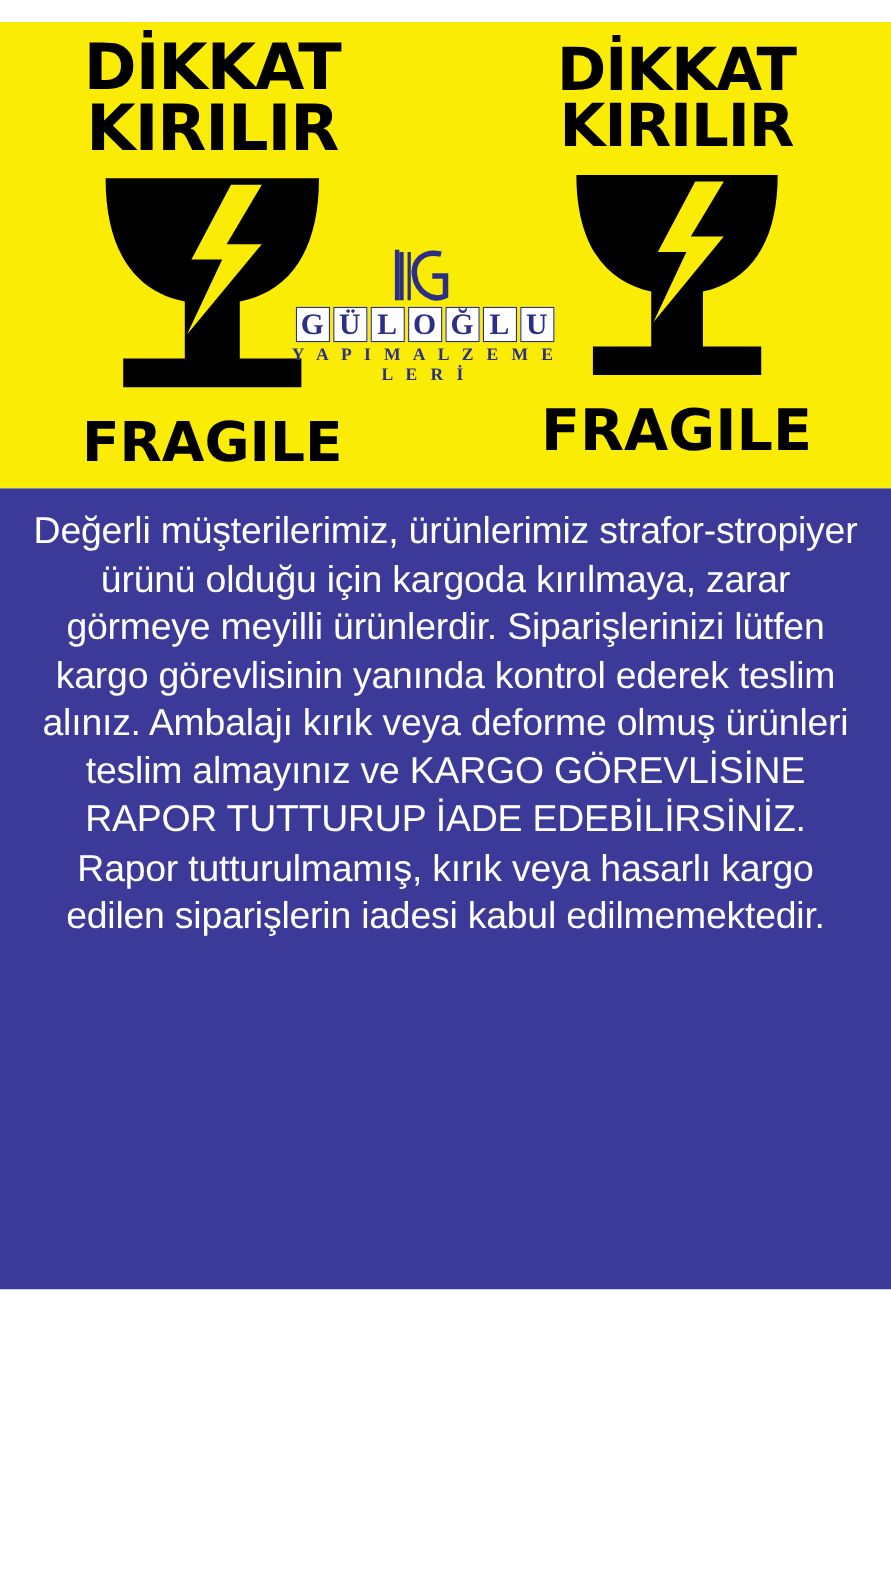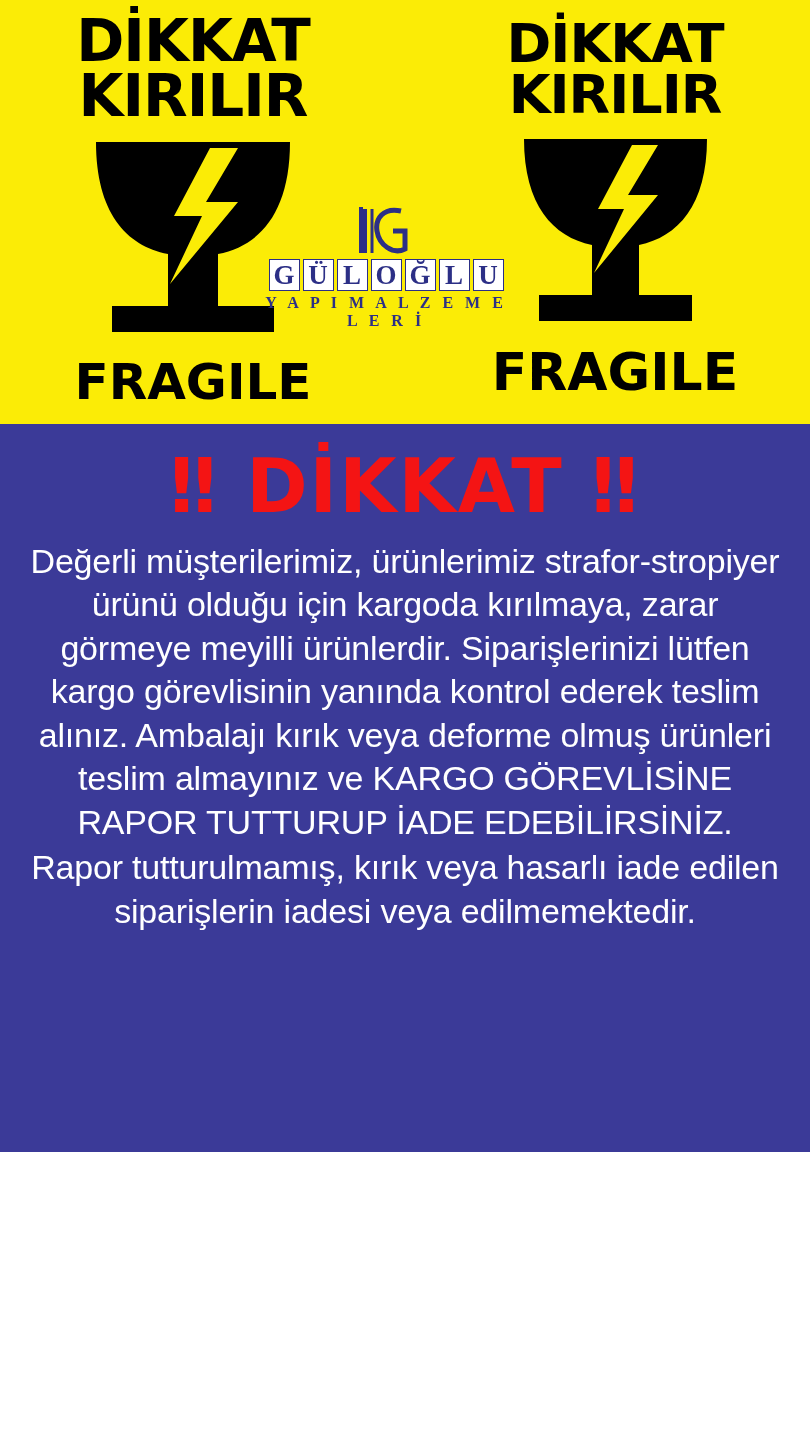--- a/index.html
+++ b/index.html
@@ -11,20 +11,21 @@
     width: 810px;
     height: 1440px;
     font-family: "Liberation Sans", sans-serif;
     overflow: hidden;
   }
   .page {
     position: relative;
     width: 810px;
     height: 1152px;
     overflow: hidden;
+    margin-top: 20px;
   }
 
   
   .fragile-banner {
     position: relative;
     width: 810px;
     height: 424px;
     background: #fbec06;
     overflow: hidden;
   }
@@ -194,20 +195,19 @@
         <span>Ğ</span>
         <span>L</span>
         <span>U</span>
       </div>
       <div class="logo-sub">Y A P I   M A L Z E M E L E R İ</div>
     </div>
 
   </div>
 
   <div class="notice">
-    <div class="notice-heading">‼ DİKKAT ‼</div>
     <div class="notice-body">
       <p>Değerli müşterilerimiz, ürünlerimiz strafor-stropiyer ürünü olduğu için kargoda kırılmaya, zarar görmeye meyilli ürünlerdir. Siparişlerinizi lütfen kargo görevlisinin yanında kontrol ederek teslim alınız. Ambalajı kırık veya deforme olmuş ürünleri teslim almayınız ve KARGO GÖREVLİSİNE RAPOR TUTTURUP İADE EDEBİLİRSİNİZ.</p>
-      <p>Rapor tutturulmamış, kırık veya hasarlı iade edilen siparişlerin iadesi veya edilmemektedir.</p>
+      <p>Rapor tutturulmamış, kırık veya hasarlı kargo edilen siparişlerin iadesi kabul edilmemektedir.</p>
     </div>
   </div>
 
 </div>
 
 </body></html>

